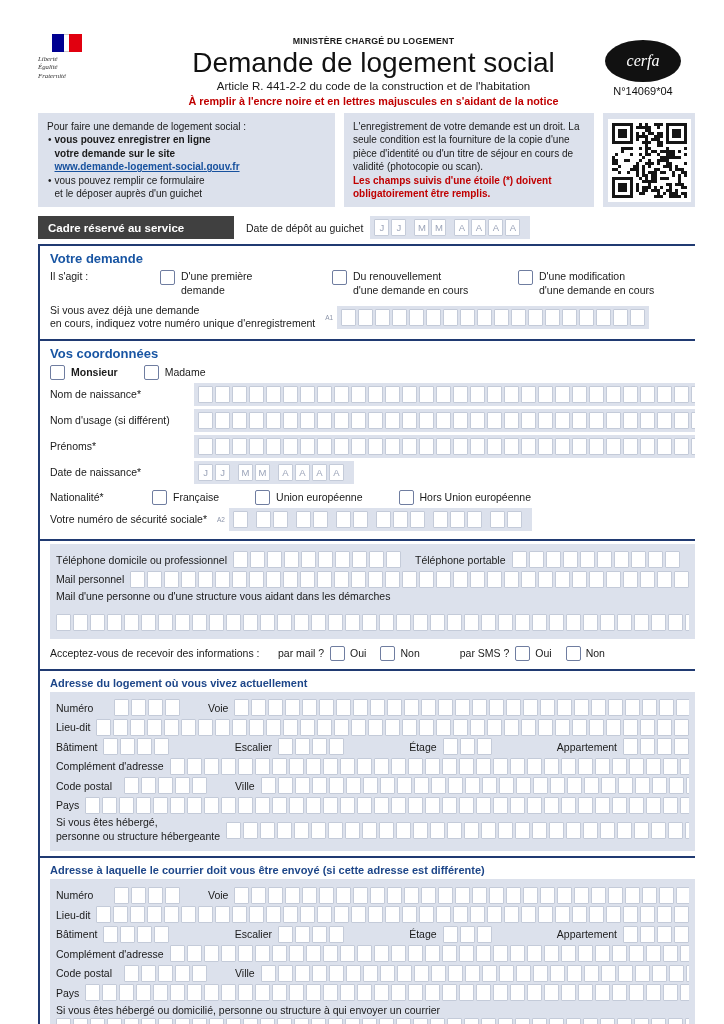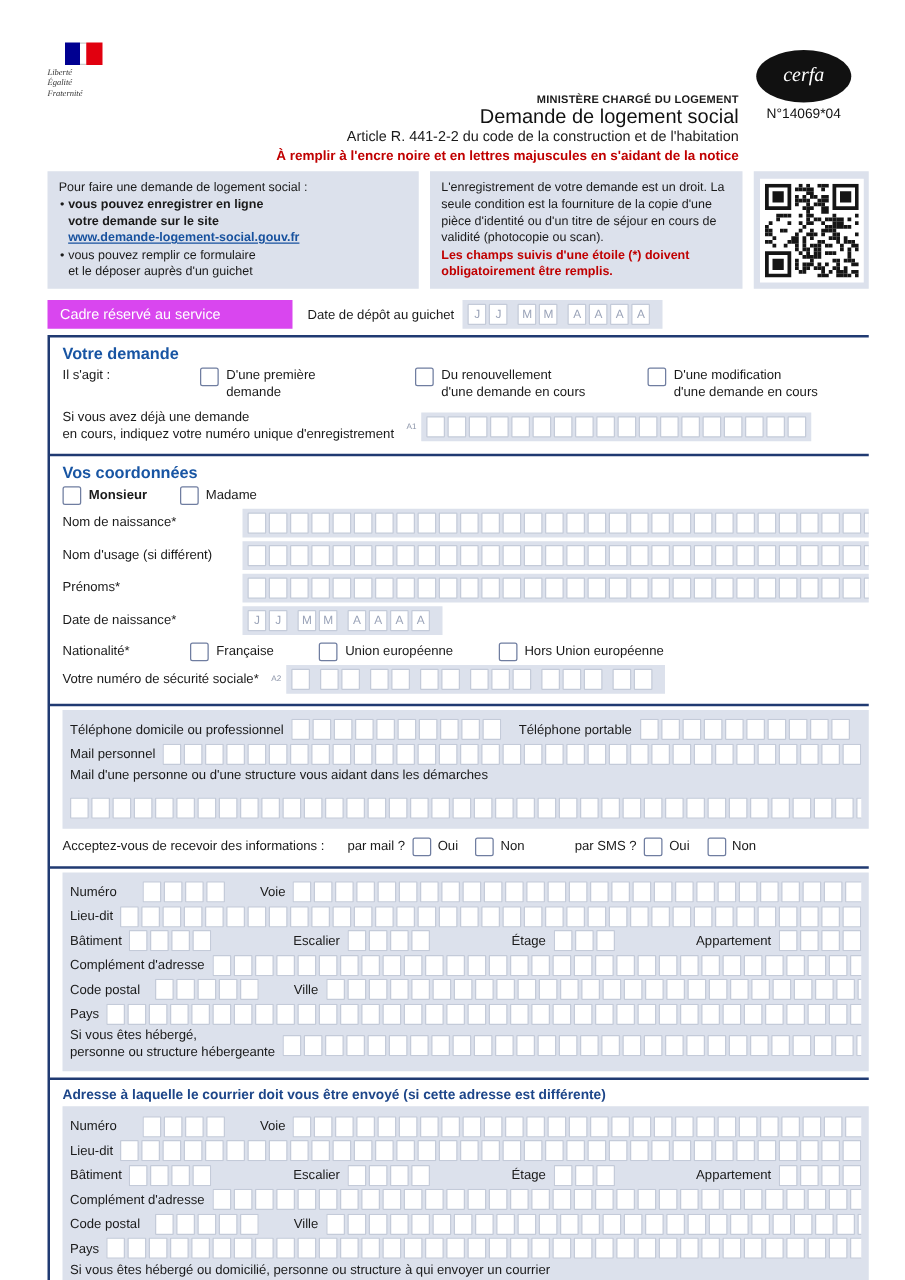--- a/index.html
+++ b/index.html
@@ -8,23 +8,23 @@
 
   
   .hdr{display:flex;align-items:flex-start;margin-bottom:6px;}
   .hdr-left{width:118px;flex:0 0 auto;}
   .flag{display:flex;width:30px;height:18px;margin-left:14px;margin-bottom:2px;}
   .flag .fb{width:12px;background:#000091;}
   .flag .fw{width:5px;background:#fff;border-top:1px solid #ccc;border-bottom:1px solid #ccc;box-sizing:border-box;}
   .flag .fr{width:13px;background:#e1000f;}
   .rep{font-weight:bold;font-size:11.5px;line-height:1.1;letter-spacing:.2px;}
   .motto{font-family:"Liberation Serif",serif;font-style:italic;font-size:6.8px;color:#333;line-height:1.25;margin-top:3px;}
-  .hdr-center{flex:1;text-align:right;padding-top:2px;margin-top:38px;}
+  .hdr-center{flex:1;text-align:center;padding-top:2px;}
   .ministry{font-size:8.8px;font-weight:bold;letter-spacing:.2px;}
-  .title{font-size:16px;color:#111;margin-top:1px;}
+  .title{font-size:28px;color:#111;margin-top:1px;}
   .subtitle{font-size:11.5px;margin-top:1px;}
   .instruction{font-size:10.8px;font-weight:bold;color:#c00000;margin-top:3px;}
   .hdr-right{width:104px;flex:0 0 auto;text-align:center;padding-top:6px;}
   .cerfa{width:76px;height:42px;background:#111;border-radius:50%;margin:0 auto;display:flex;align-items:center;justify-content:center;
          color:#fff;font-family:"Liberation Serif",serif;font-style:italic;font-size:16px;}
   .cerfanum{font-size:11px;margin-top:3px;color:#111;}
 
   
   .intro{display:flex;gap:9px;margin-bottom:9px;}
   .ibox{background:#dce1ec;box-sizing:border-box;padding:7px 9px;font-size:10px;line-height:1.34;}
@@ -33,21 +33,21 @@
   .ibox b{font-weight:bold;}
   .bullet{display:flex;}
   .bullet .dot{margin:0 3px 0 1px;}
   .link{color:#17519e;font-weight:bold;text-decoration:underline;}
   .warn{color:#c00000;font-weight:bold;}
   .qrbox{width:92px;flex:0 0 auto;background:#dce1ec;display:flex;align-items:center;justify-content:center;}
   .qrin{background:#fff;padding:4px;line-height:0;}
 
   
   .service{display:flex;align-items:stretch;margin-bottom:0;}
-  .navybar{background:#d946ef;color:#fff;font-weight:normal;font-size:11.5px;width:196px;flex:0 0 auto;
+  .navybar{background:#404040;color:#fff;font-weight:bold;font-size:11.5px;width:196px;flex:0 0 auto;
            display:flex;align-items:center;padding:4px 10px;box-sizing:border-box;}
   .svc-right{display:flex;align-items:center;gap:7px;padding-left:12px;font-size:11px;}
 
   
   .formbody{border-left:2px solid #203a72;margin-top:5px;}
   .rule{height:2px;background:#203a72;}
   .sec{padding:3px 0 5px 10px;}
   .sectitle{font-size:13px;font-weight:bold;color:#1855a3;margin:2px 0 4px 0;}
   .subsectitle{font-size:11px;font-weight:bold;color:#1d4689;margin:3px 0 3px 0;}
   .lbl{font-size:10.5px;}
@@ -707,20 +707,21 @@
         <span class="cb"></span>
         <span class="lbl" style="margin:0 14px 0 5px">Oui</span>
         <span class="cb"></span>
         <span class="lbl" style="margin-left:5px">Non</span>
       </div>
     </div>
 
     <div class="rule"></div>
 
     <div class="sec" style="padding-right:0">
+      <div class="subsectitle">Adresse du logement où vous vivez actuellement</div>
       <div class="panel">
         <div class="row">
           <span class="lbl lblw" style="width:52px">Numéro</span>
           <span class="boxes">
               <span class="box"></span>
               <span class="box"></span>
               <span class="box"></span>
               <span class="box"></span>
             </span>
           <span class="sp14"></span>

